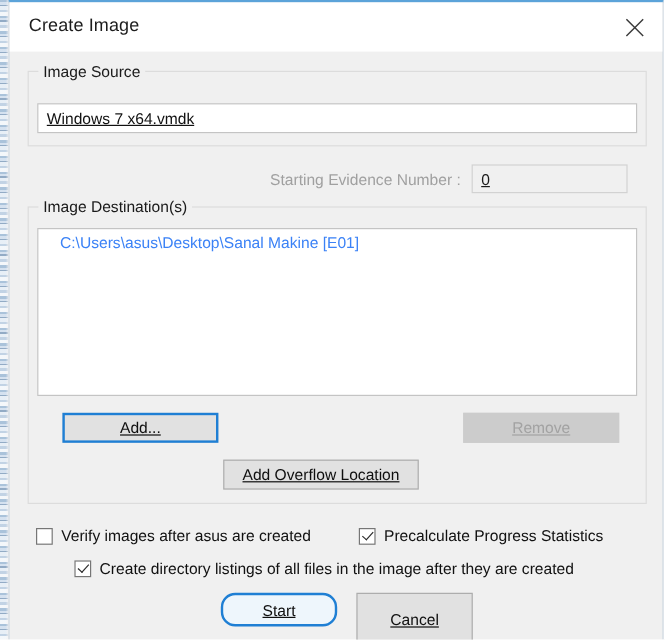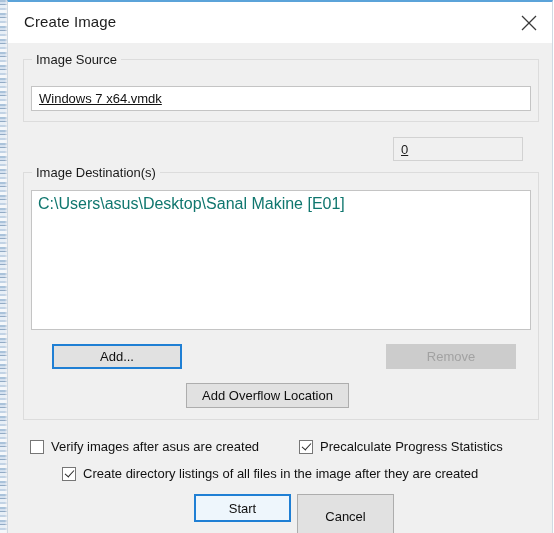--- a/index.html
+++ b/index.html
@@ -147,59 +147,60 @@
   #dest-listbox {
     position: absolute;
     left: 23px; top: 188px;
     width: 500px; height: 140px;
     background: #ffffff;
     border: 1px solid #c4c4c4;
     box-sizing: border-box;
     overflow: hidden;
   }
   .dest-item {
-    font-size: 16px;
-    color: #0f766e;
-    padding: 4px 0 0 6px;
+    font-size: 13px;
+    color: #3b82f6;
+    padding: 4px 0 0 18px;
     white-space: nowrap;
   }
 
   
   .btn {
     position: absolute;
     box-sizing: border-box;
     background: #e1e1e1;
     border: 1px solid #adadad;
     font-size: 13px;
     color: #0f0f0f;
     display: flex;
     align-items: center;
     justify-content: center;
     white-space: nowrap;
     cursor: default;
     font-family: "Liberation Sans", sans-serif;
+    text-decoration: underline;
   }
   .btn.focused {
     border: 2px solid #1f7fd4;
   }
   .btn.disabled {
     background: #cccccc;
     border: 1px solid #cccccc;
     color: #a2a2a2;
   }
   .btn.primary-focus {
     background: #eef6fc;
     border: 2px solid #1f7fd4;
   }
 
   #add-button      { left: 44px;  top: 342px; width: 130px; height: 25px; }
   #edit-button     { left: 211px; top: 342px; width: 130px; height: 25px; }
   #remove-button   { left: 378px; top: 342px; width: 130px; height: 25px; }
   #add-overflow-button { left: 178px; top: 381px; width: 163px; height: 25px; }
-  #start-button    { left: 186px; top: 492px; width: 97px; height: 28px; }
+  #start-button    { left: 176px; top: 492px; width: 97px; height: 28px; border-radius: 12px; }
   #cancel-button   { left: 289px; top: 492px; width: 97px; height: 44px; }
 
   
   .checkrow {
     position: absolute;
     display: flex;
     align-items: center;
     white-space: nowrap;
     cursor: default;
   }
@@ -246,20 +247,21 @@
         <line x1="15" y1="1" x2="1" y2="15" stroke="#3a3a3a" stroke-width="1.2"></line>
       </svg>
     </div>
   </div>
 
   <div class="groupbox" id="group-source">
     <span class="group-label">Image Source</span>
   </div>
   <div class="textinput" id="source-path-input">Windows 7 x64.vmdk</div>
 
+  <div id="evidence-number-label">Starting Evidence Number :</div>
   <div class="textinput" id="evidence-number-input">0</div>
 
   <div class="groupbox" id="group-dest">
     <span class="group-label">Image Destination(s)</span>
   </div>
 
   <div id="dest-listbox">
     <div class="dest-item">C:\Users\asus\Desktop\Sanal Makine [E01]</div>
   </div>
 

